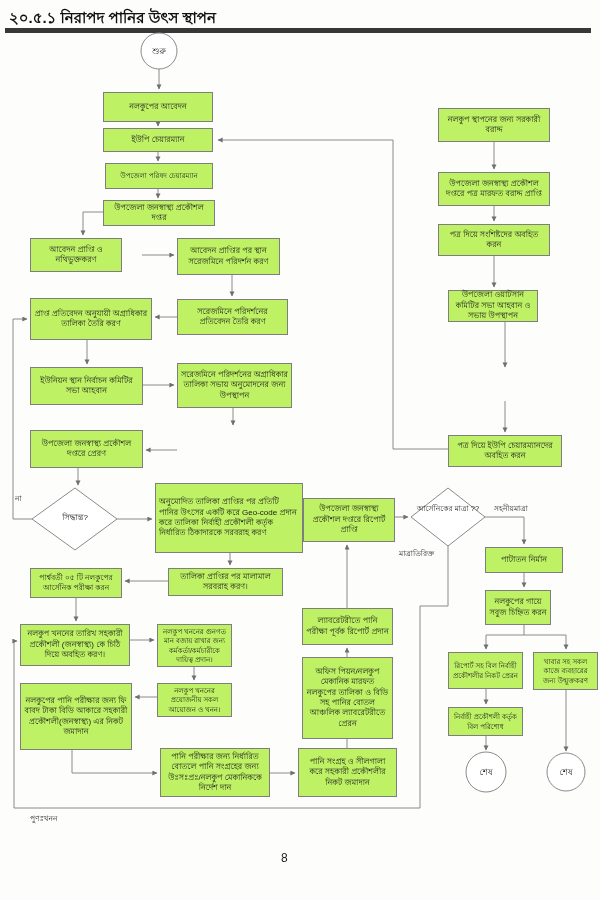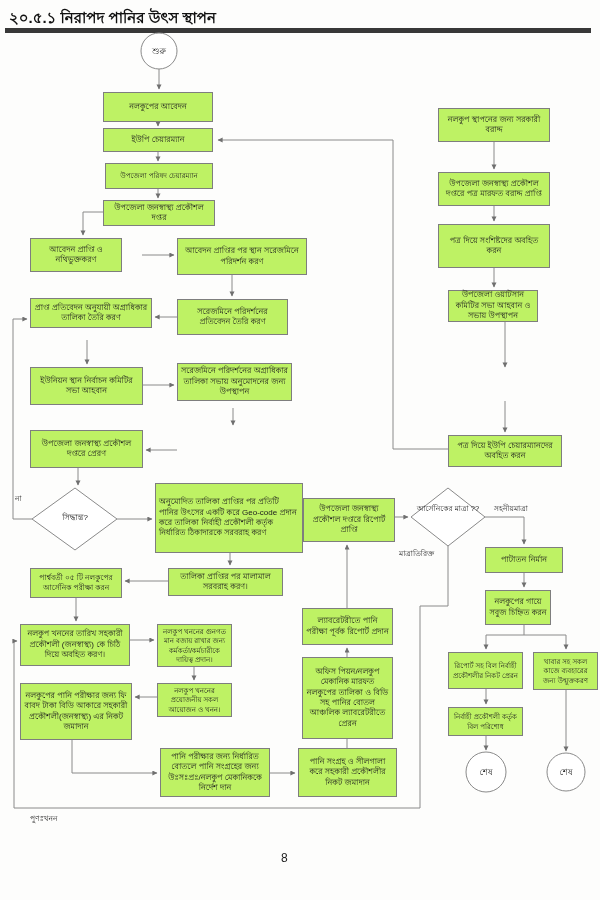--- a/index.html
+++ b/index.html
@@ -106,48 +106,48 @@
   <div class="lbl" style="left:399px;top:548px;">মাত্রাতিরিক্ত</div>
   <div class="lbl" style="left:494px;top:503px;">সহনীয়মাত্রা</div>
   <div class="lbl" style="left:30px;top:813px;">পুণঃখনন</div>
 
   <div class="node" style="left:103px;top:92px;width:110px;height:30px;">নলকুপের আবেদন</div>
   <div class="node" style="left:103px;top:128px;width:110px;height:24px;">ইউপি চেয়ারম্যান</div>
   <div class="node small" style="left:105px;top:163px;width:108px;height:26px;">উপজেলা পরিষদ চেয়ারম্যান</div>
   <div class="node" style="left:103px;top:200px;width:112px;height:26px;">উপজেলা জনস্বাস্থ্য প্রকৌশল দপ্তর</div>
 
   <div class="node" style="left:30px;top:238px;width:92px;height:34px;">আবেদন প্রাপ্তি ও নথিভুক্তকরণ</div>
-  <div class="node" style="left:177px;top:238px;width:130px;height:37px;">আবেদন প্রাপ্তির পর স্থান সরেজমিনে পরিদর্শন করণ</div>
-  <div class="node" style="left:30px;top:298px;width:122px;height:30px;">প্রাপ্ত প্রতিবেদন অনুযায়ী অগ্রাধিকার তালিকা তৈরি করণ</div>
+  <div class="node" style="left:177px;top:238px;width:103px;height:37px;">আবেদন প্রাপ্তির পর স্থান সরেজমিনে পরিদর্শন করণ</div>
+  <div class="node" style="left:30px;top:298px;width:122px;height:42px;">প্রাপ্ত প্রতিবেদন অনুযায়ী অগ্রাধিকার তালিকা তৈরি করণ</div>
   <div class="node" style="left:177px;top:299px;width:111px;height:36px;">সরেজমিনে পরিদর্শনের প্রতিবেদন তৈরি করণ</div>
   <div class="node" style="left:30px;top:367px;width:113px;height:38px;">ইউনিয়ন স্থান নির্বাচন কমিটির সভা আহবান</div>
-  <div class="node" style="left:177px;top:363px;width:115px;height:38px;">সরেজমিনে পরিদর্শনের অগ্রাধিকার তালিকা সভায় অনুমোদনের জন্য উপস্থাপন</div>
+  <div class="node" style="left:177px;top:363px;width:115px;height:45px;">সরেজমিনে পরিদর্শনের অগ্রাধিকার তালিকা সভায় অনুমোদনের জন্য উপস্থাপন</div>
   <div class="node" style="left:30px;top:430px;width:113px;height:38px;">উপজেলা জনস্বাস্থ্য প্রকৌশল দপ্তরে প্রেরণ</div>
 
   <div class="node leftalign" style="left:155px;top:483px;width:148px;height:70px;text-align:left;">অনুমোদিত তালিকা প্রাপ্তির পর প্রতিটি পানির উৎসের একটি করে Geo-code প্রদান করে তালিকা নির্বাহী প্রকৌশলী কর্তৃক নির্ধারিত ঠিকাদারকে সরবরাহ করণ</div>
   <div class="node" style="left:168px;top:568px;width:115px;height:28px;">তালিকা প্রাপ্তির পর মালামাল সরবরাহ করণ।</div>
   <div class="node" style="left:30px;top:568px;width:92px;height:30px;font-size:7.5px;">পার্শ্ববর্তী ০৫ টি নলকুপের আর্সেনিক পরীক্ষা করন</div>
 
   <div class="node" style="left:20px;top:624px;width:110px;height:42px;">নলকুপ খননের তারিখ সহকারী প্রকৌশলী (জনস্বাস্থ্য) কে চিঠি দিয়ে অবহিত করণ।</div>
   <div class="node" style="left:157px;top:624px;width:75px;height:43px;font-size:7px;">নলকুপ খননের গুনগত মান বজায় রাখার জন্য কর্মকর্তা/কর্মচারীকে দায়িত্ব প্রদান।</div>
-  <div class="node" style="left:20px;top:683px;width:112px;height:57px;">নলকুপের পানি পরীক্ষার জন্য ফি বাবদ টাকা বিডি আকারে সহকারী প্রকৌশলী(জনস্বাস্থ্য) এর নিকট জমাদান</div>
+  <div class="node" style="left:20px;top:683px;width:112px;height:67px;">নলকুপের পানি পরীক্ষার জন্য ফি বাবদ টাকা বিডি আকারে সহকারী প্রকৌশলী(জনস্বাস্থ্য) এর নিকট জমাদান</div>
   <div class="node" style="left:157px;top:683px;width:75px;height:34px;font-size:7px;">নলকুপ খননের প্রয়োজনীয় সকল আয়োজন ও খনন।</div>
   <div class="node" style="left:160px;top:748px;width:110px;height:49px;">পানি পরীক্ষার জন্য নির্ধারিত বোতলে পানি সংগ্রহের জন্য উঃসঃপ্রঃ/নলকুপ মেকানিককে নির্দেশ দান</div>
   <div class="node" style="left:298px;top:748px;width:99px;height:49px;">পানি সংগ্রহ ও সীলগালা করে সহকারী প্রকৌশলীর নিকট জমাদান</div>
 
   <div class="node" style="left:302px;top:608px;width:91px;height:37px;">ল্যাবরেটরীতে পানি পরীক্ষা পূর্বক রিপোর্ট প্রদান</div>
   <div class="node" style="left:302px;top:657px;width:91px;height:82px;">অফিস পিয়ন/নলকুপ মেকানিক মারফত নলকুপের তালিকা ও বিডি সহ পানির বোতল আঞ্চলিক ল্যাবরেটরীতে প্রেরন</div>
   <div class="node" style="left:303px;top:498px;width:92px;height:44px;">উপজেলা জনস্বাস্থ্য প্রকৌশল দপ্তরে রিপোর্ট প্রাপ্তি</div>
 
   <div class="node" style="left:485px;top:547px;width:78px;height:26px;">পাটাতন নির্মান</div>
   <div class="node" style="left:485px;top:590px;width:66px;height:35px;">নলকুপের গায়ে সবুজ চিহ্নিত করন</div>
   <div class="node" style="left:448px;top:652px;width:75px;height:37px;font-size:7px;">রিপোর্ট সহ বিল নির্বাহী প্রকৌশলীর নিকট প্রেরন</div>
   <div class="node" style="left:533px;top:652px;width:65px;height:38px;font-size:7px;">খাবার সহ সকল কাজে ব্যবহারের জন্য উন্মুক্তকরণ</div>
   <div class="node" style="left:448px;top:707px;width:75px;height:29px;font-size:7px;">নির্বাহী প্রকৌশলী কর্তৃক বিল পরিশোধ</div>
 
   <div class="node" style="left:438px;top:108px;width:112px;height:34px;">নলকুপ স্থাপনের জন্য সরকারী বরাদ্দ</div>
   <div class="node" style="left:438px;top:172px;width:112px;height:34px;">উপজেলা জনস্বাস্থ্য প্রকৌশল দপ্তরে পত্র মারফত বরাদ্দ প্রাপ্তি</div>
-  <div class="node" style="left:438px;top:224px;width:112px;height:44px;">পত্র দিয়ে সংশিষ্টদের অবহিত করন</div>
+  <div class="node" style="left:438px;top:224px;width:112px;height:32px;">পত্র দিয়ে সংশিষ্টদের অবহিত করন</div>
   <div class="node" style="left:448px;top:290px;width:90px;height:32px;">উপজেলা ওয়াটসান কমিটির সভা আহবান ও সভায় উপস্থাপন</div>
   <div class="node" style="left:448px;top:435px;width:114px;height:32px;">পত্র দিয়ে ইউপি চেয়ারম্যানদের অবহিত করন</div>
 
   <div class="pagenum">8</div>
 </div>
 
 </body></html>

